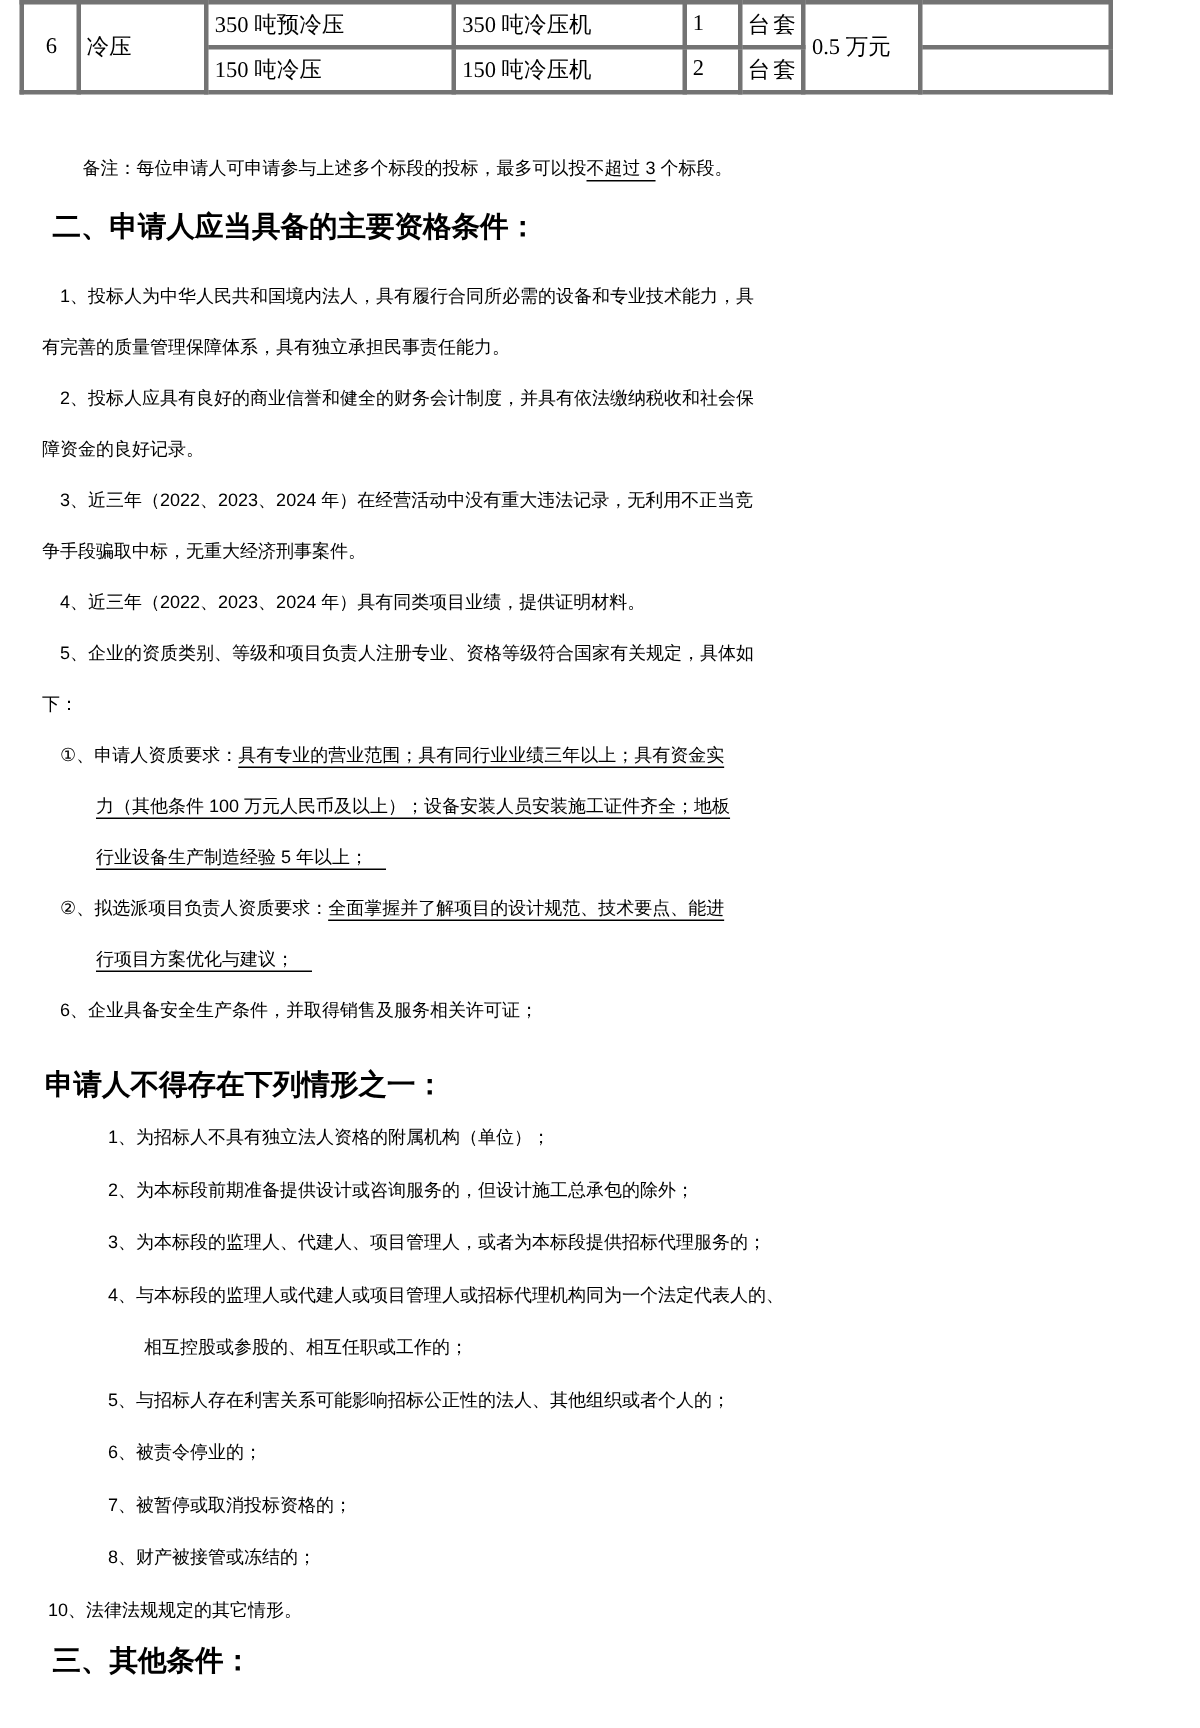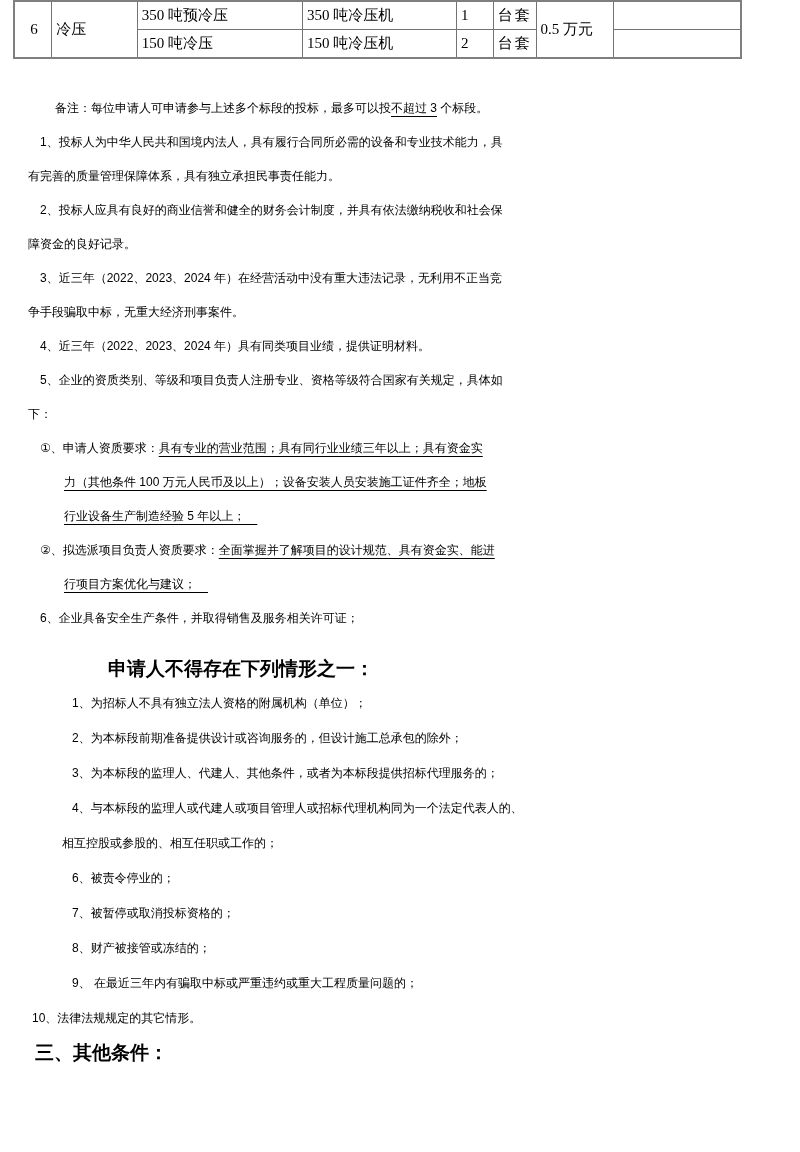--- a/index.html
+++ b/index.html
@@ -17,21 +17,21 @@
   table.spec{
     border-collapse:collapse;
     table-layout:fixed;
     width:729px;
     border:2px solid #7f7f7f;
     font-family:"Liberation Serif","DejaVu Serif",serif;
     font-size:15px;
     color:#000;
   }
   table.spec td{
-    border:1px solid #737373;
+    border:3px solid #737373;
     height:27px;
     padding:0 2px 0 4px;
     overflow:hidden;
     white-space:nowrap;
     vertical-align:middle;
   }
   td.c-seq{text-align:center;padding-left:0;}
   td.c-price{padding-left:6px;border-radius:22px;}
   td.c-qty{padding-left:3px;}
   td.c-unit{padding-left:3px;letter-spacing:2px;}
@@ -48,23 +48,23 @@
     text-decoration-thickness:1px;
     text-decoration-color:#000;
   }
   .note     {margin-top:32px;padding-left:55px;}
   .h1       {margin-top:6px;padding-left:35px;font-weight:700;font-size:19px;}
   .line.h1 + .line.item{margin-top:11px;}
   .item     {padding-left:40px;}
   .cont     {padding-left:28px;}
   .circ     {padding-left:40px;}
   .circcont {padding-left:64px;}
-  .h2       {margin-top:16px;padding-left:108px;font-weight:700;font-size:19px;line-height:35px;}
+  .h2       {margin-top:16px;padding-left:30px;font-weight:700;font-size:19px;line-height:35px;}
   .sub      {padding-left:72px;line-height:35px;}
-  .subcont  {padding-left:62px;line-height:35px;}
+  .subcont  {padding-left:96px;line-height:35px;}
   .sub10    {padding-left:32px;line-height:35px;}
   .h3       {padding-left:35px;font-weight:700;font-size:19px;}
 </style>
 </head>
 <body>
 
 <div class="page">
 
   <div class="table-wrap">
     <table class="spec">
@@ -95,42 +95,43 @@
         <td class="c-qty">2</td>
         <td class="c-unit">台套</td>
         <td class="c-remark"></td>
       </tr>
     </tbody>
       </table>
   </div>
 
   <div id="doc-body">
       <div class="line note"><span>备注：每位申请人可申请参与上述多个标段的投标，最多可以投</span><span class="u">不超过 3</span><span> 个标段。</span></div>
+      <div class="line h1"><span>二、申请人应当具备的主要资格条件：</span></div>
       <div class="line item"><span>1、</span><span>投标人为中华人民共和国境内法人，具有履行合同所必需的设备和专业技术能力，具</span></div>
       <div class="line cont"><span>有完善的质量管理保障体系，具有独立承担民事责任能力。</span></div>
       <div class="line item"><span>2、</span><span>投标人应具有良好的商业信誉和健全的财务会计制度，并具有依法缴纳税收和社会保</span></div>
       <div class="line cont"><span>障资金的良好记录。</span></div>
       <div class="line item"><span>3、</span><span>近三年（2022、2023、2024 年）在经营活动中没有重大违法记录，无利用不正当竞</span></div>
       <div class="line cont"><span>争手段骗取中标，无重大经济刑事案件。</span></div>
       <div class="line item"><span>4、</span><span>近三年（2022、2023、2024 年）具有同类项目业绩，提供证明材料。</span></div>
       <div class="line item"><span>5、</span><span>企业的资质类别、等级和项目负责人注册专业、资格等级符合国家有关规定，具体如</span></div>
       <div class="line cont"><span>下：</span></div>
       <div class="line circ"><span>①、</span><span>申请人资质要求：</span><span class="u">具有专业的营业范围；具有同行业业绩三年以上；具有资金实</span></div>
       <div class="line circcont"><span class="u">力（其他条件 100 万元人民币及以上）；设备安装人员安装施工证件齐全；地板</span></div>
       <div class="line circcont"><span class="u">行业设备生产制造经验 5 年以上；　</span></div>
-      <div class="line circ"><span>②、</span><span>拟选派项目负责人资质要求：</span><span class="u">全面掌握并了解项目的设计规范、具有资金实、能进</span></div>
+      <div class="line circ"><span>②、</span><span>拟选派项目负责人资质要求：</span><span class="u">全面掌握并了解项目的设计规范、技术要点、能进</span></div>
       <div class="line circcont"><span class="u">行项目方案优化与建议；　</span></div>
       <div class="line item"><span>6、</span><span>企业具备安全生产条件，并取得销售及服务相关许可证；</span></div>
       <div class="line h2"><span>申请人不得存在下列情形之一：</span></div>
       <div class="line sub"><span>1、</span><span>为招标人不具有独立法人资格的附属机构（单位）；</span></div>
       <div class="line sub"><span>2、</span><span>为本标段前期准备提供设计或咨询服务的，但设计施工总承包的除外；</span></div>
-      <div class="line sub"><span>3、</span><span>为本标段的监理人、代建人、其他条件，或者为本标段提供招标代理服务的；</span></div>
+      <div class="line sub"><span>3、</span><span>为本标段的监理人、代建人、项目管理人，或者为本标段提供招标代理服务的；</span></div>
       <div class="line sub"><span>4、</span><span>与本标段的监理人或代建人或项目管理人或招标代理机构同为一个法定代表人的、</span></div>
       <div class="line subcont"><span>相互控股或参股的、相互任职或工作的；</span></div>
+      <div class="line sub"><span>5、</span><span>与招标人存在利害关系可能影响招标公正性的法人、其他组织或者个人的；</span></div>
       <div class="line sub"><span>6、</span><span>被责令停业的；</span></div>
       <div class="line sub"><span>7、</span><span>被暂停或取消投标资格的；</span></div>
       <div class="line sub"><span>8、</span><span>财产被接管或冻结的；</span></div>
-      <div class="line sub"><span>9、</span><span> 在最近三年内有骗取中标或严重违约或重大工程质量问题的；</span></div>
       <div class="line sub10"><span>10、</span><span>法律法规规定的其它情形。</span></div>
       <div class="line h3"><span>三、其他条件：</span></div>
     </div>
 
 </div>
 
 </body></html>

